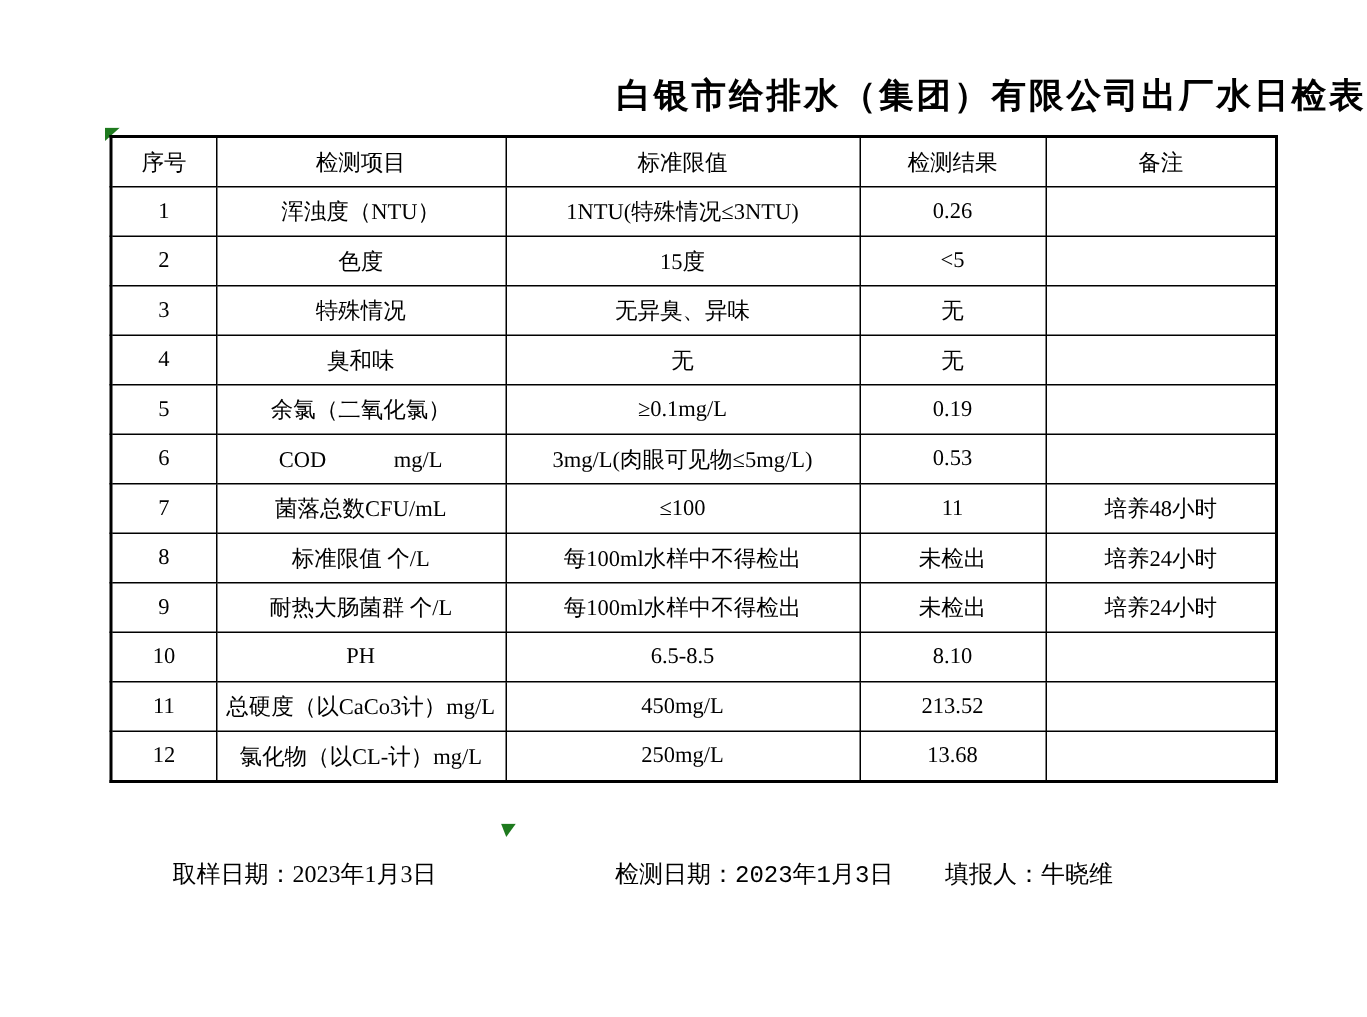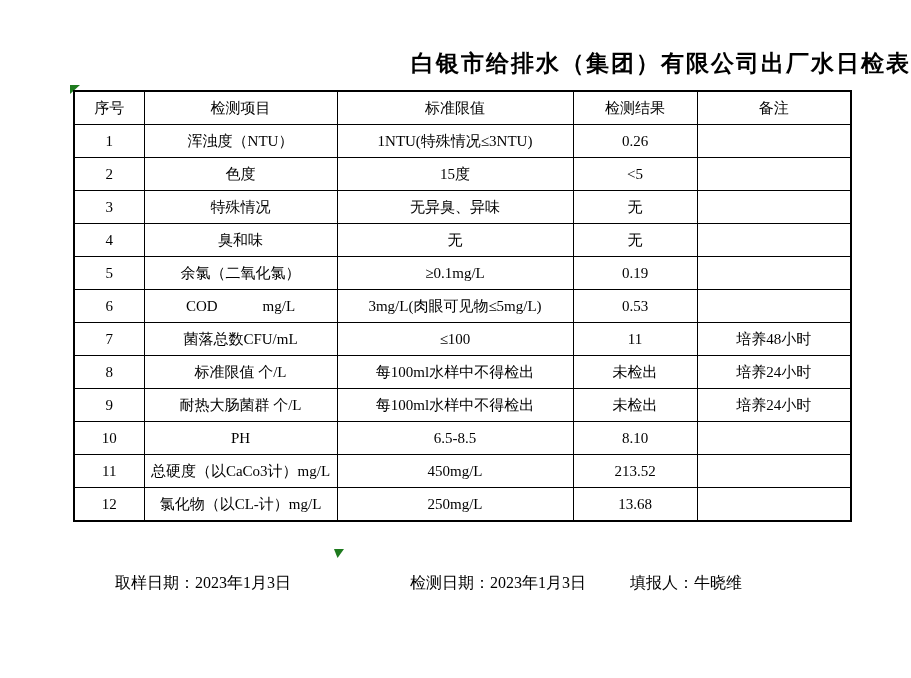--- a/index.html
+++ b/index.html
@@ -74,21 +74,21 @@
     top: 558px;
     left: 0;
     width: 911px;
     height: 22px;
     font-size: 16px;
     font-family: "Liberation Serif", "DejaVu Serif", serif;
     margin-top: 15px;
   }
   .footer-item { position: absolute; top: 0; white-space: nowrap; }
   .footer-sampling { left: 115px; }
-  .footer-testdate { left: 410px; }
+  .footer-testdate { left: 410px; font-family: Liberation Mono, monospace; }
   .footer-reporter { left: 630px; }
 </style>
 </head>
 <body>
 
 <div class="title">白银市给排水（集团）有限公司出厂水日检表</div>
 
 <div class="marker marker-top-left" style="background: rgb(30, 122, 30);"></div>
 
 <table class="report">

